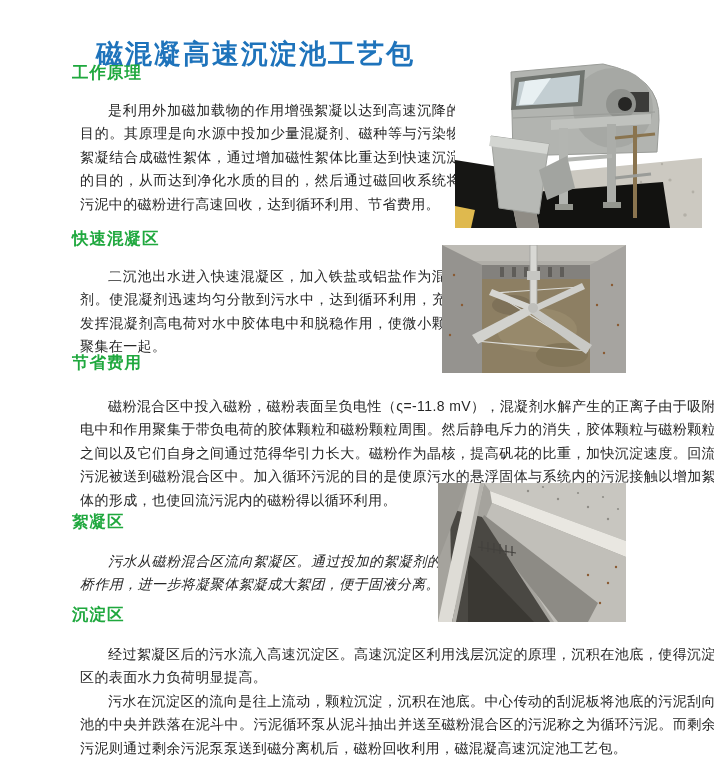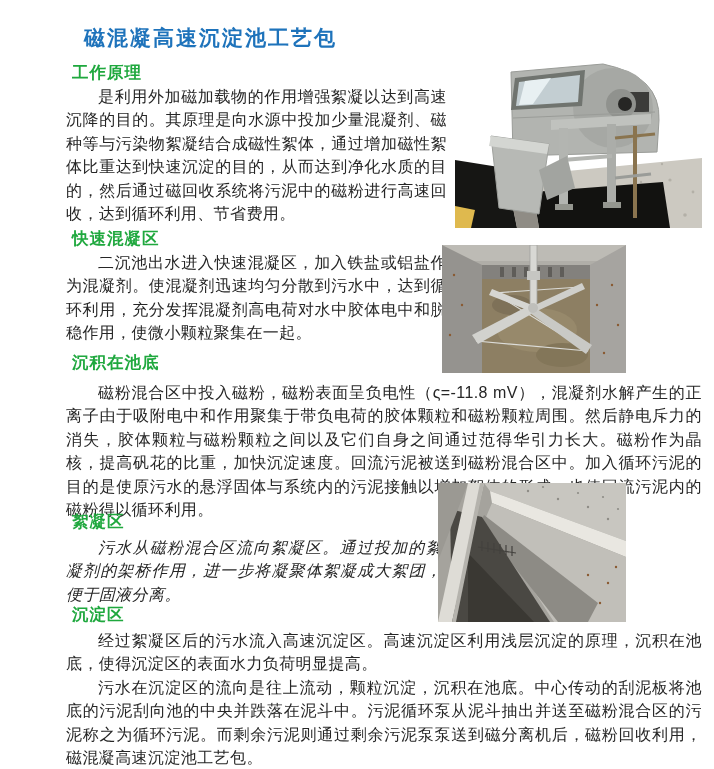--- a/index.html
+++ b/index.html
@@ -1,32 +1,32 @@
 <!DOCTYPE html>
 <html lang="zh" style="--title-blue: #1e73bb; --heading-green: #1fa83e; --body-text: #262626;"><head>
 <meta charset="utf-8">
 <style>
   html,body{margin:0;padding:0;background:#ffffff;}
   .page{
     position:relative;width:714px;height:769px;background:#ffffff;overflow:hidden;
     font-family:"Liberation Sans",sans-serif;
   }
   .doc-title{
-    position:absolute;left:80px;top:20px;margin:4px;
-    font-size:21px;font-weight:bold;letter-spacing:2px;
+    position:absolute;left:80px;top:20px;margin:16px;
+    font-size:27px;font-weight:bold;letter-spacing:2px;
     color:var(--title-blue,#1e73bb);white-space:nowrap;
   }
   .sec-heading{
     position:absolute;left:72px;margin:0;
     font-size:16.5px;font-weight:bold;letter-spacing:1px;
     color:var(--heading-green,#1fa83e);white-space:nowrap;text-align:center;
   }
   .body-par{
-    position:absolute;left:66px;margin:0;
-    font-size:16px;line-height:23.4px;letter-spacing:0.4px;
+    position:absolute;left:66px;margin:14px;
+    font-size:14px;line-height:23.4px;letter-spacing:0.4px;
     color:var(--body-text,#262626);
     text-align:justify;text-indent:2em;
   }
   .w-narrow{width:381px;}
   .w-narrow2{width:376px;font-style:italic;}
   .w-wide{width:636px;}
   .photo{position:absolute;display:block;}
   .photo svg{display:block;width:100%;height:100%;}
 </style>
 </head>
@@ -35,21 +35,21 @@
 <div class="page">
 
   <h1 class="doc-title">磁混凝高速沉淀池工艺包</h1>
 
   <h2 class="sec-heading" style="top:62px">工作原理</h2>
   <p class="body-par w-narrow" style="top:85px">是利用外加磁加载物的作用增强絮凝以达到高速沉降的目的。其原理是向水源中投加少量混凝剂、磁种等与污染物絮凝结合成磁性絮体，通过增加磁性絮体比重达到快速沉淀的目的，从而达到净化水质的目的，然后通过磁回收系统将污泥中的磁粉进行高速回收，达到循环利用、节省费用。</p>
 
   <h2 class="sec-heading" style="top:228px">快速混凝区</h2>
   <p class="body-par w-narrow" style="top:251px">二沉池出水进入快速混凝区，加入铁盐或铝盐作为混凝剂。使混凝剂迅速均匀分散到污水中，达到循环利用，充分发挥混凝剂高电荷对水中胶体电中和脱稳作用，使微小颗粒聚集在一起。</p>
 
-  <h2 class="sec-heading" style="top:352px">沉积在池底</h2>
+  <h2 class="sec-heading" style="top:352px">节省费用</h2>
   <p class="body-par w-wide" style="top:381px">磁粉混合区中投入磁粉，磁粉表面呈负电性（ς=-11.8 mV），混凝剂水解产生的正离子由于吸附电中和作用聚集于带负电荷的胶体颗粒和磁粉颗粒周围。然后静电斥力的消失，胶体颗粒与磁粉颗粒之间以及它们自身之间通过范得华引力长大。磁粉作为晶核，提高矾花的比重，加快沉淀速度。回流污泥被送到磁粉混合区中。加入循环污泥的目的是使原污水的悬浮固体与系统内的污泥接触以增加絮体的形成，也使回流污泥内的磁粉得以循环利用。</p>
 
   <h2 class="sec-heading" style="top:511px">絮凝区</h2>
   <p class="body-par w-narrow2" style="top:536px">污水从磁粉混合区流向絮凝区。通过投加的絮凝剂的架桥作用，进一步将凝聚体絮凝成大絮团，便于固液分离。</p>
 
   <h2 class="sec-heading" style="top:604px">沉淀区</h2>
   <p class="body-par w-wide" style="top:629px">经过絮凝区后的污水流入高速沉淀区。高速沉淀区利用浅层沉淀的原理，沉积在池底，使得沉淀区的表面水力负荷明显提高。</p>
   <p class="body-par w-wide" style="top:676px">污水在沉淀区的流向是往上流动，颗粒沉淀，沉积在池底。中心传动的刮泥板将池底的污泥刮向池的中央并跌落在泥斗中。污泥循环泵从泥斗抽出并送至磁粉混合区的污泥称之为循环污泥。而剩余污泥则通过剩余污泥泵泵送到磁分离机后，磁粉回收利用，磁混凝高速沉淀池工艺包。</p>
 
   <figure class="photo" style="left:455px;top:60px;width:247px;height:168px;margin:0" aria-label="magnetic-separator-equipment-photo">

